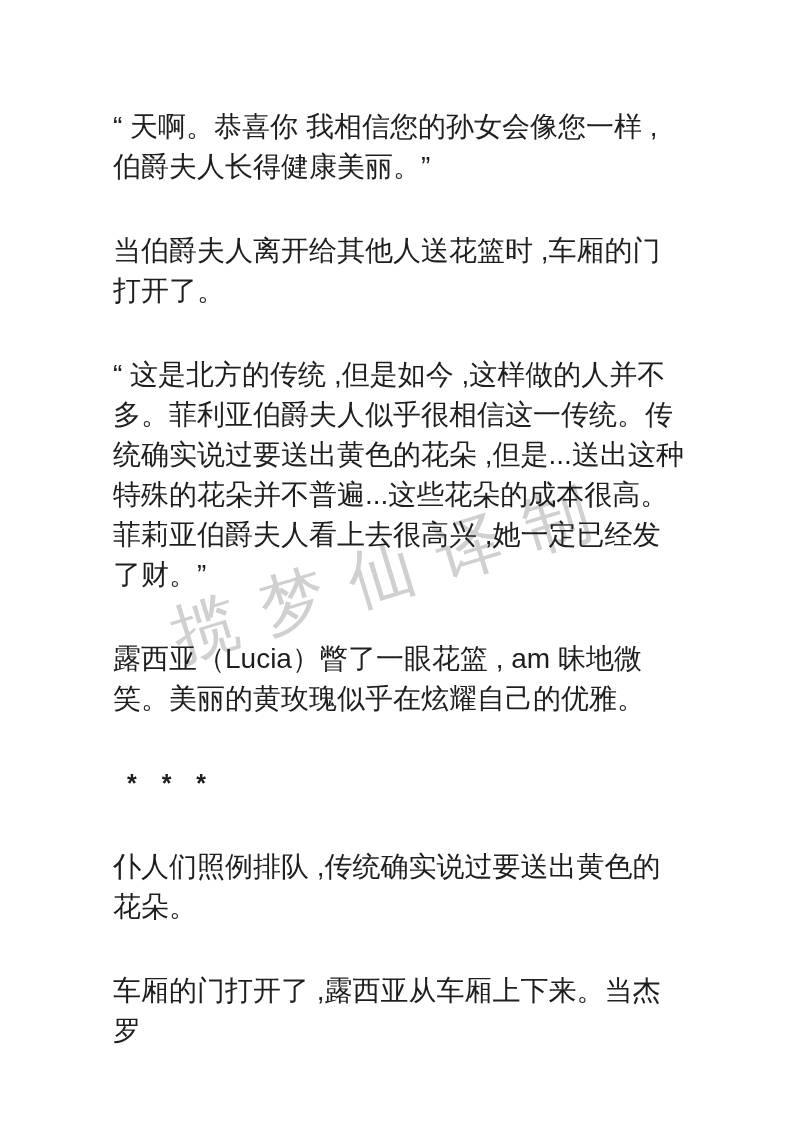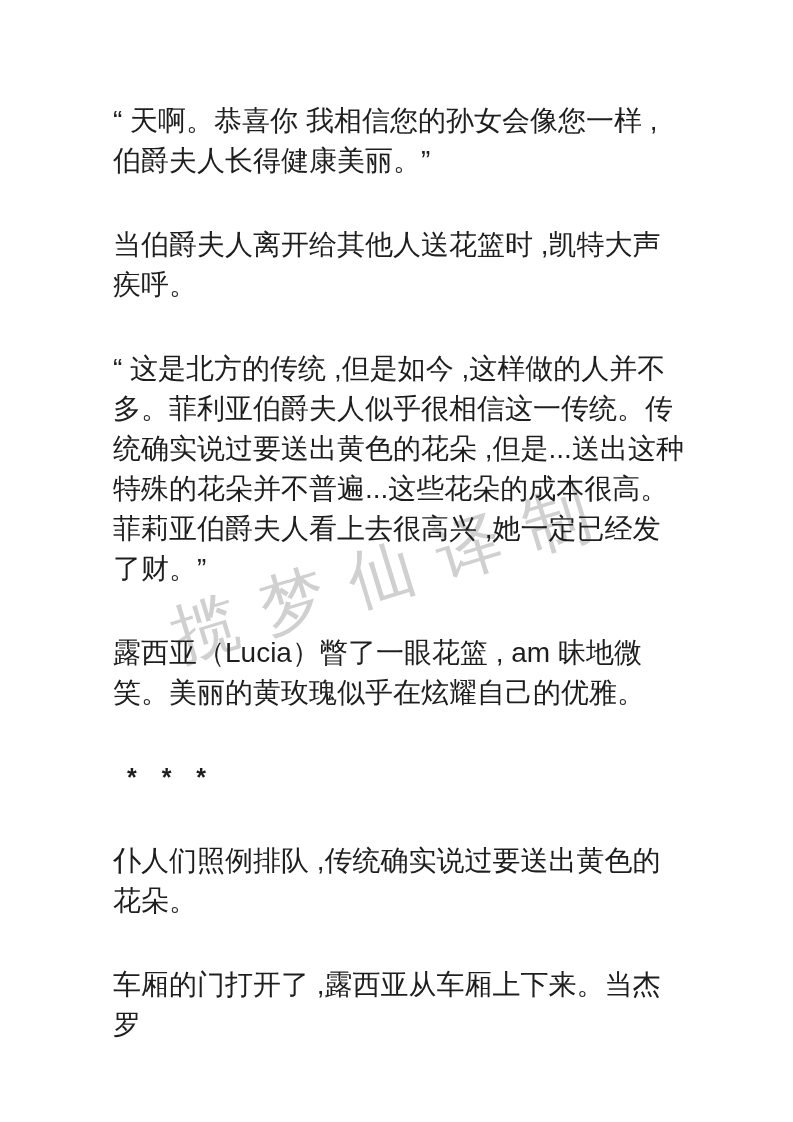--- a/index.html
+++ b/index.html
@@ -5,21 +5,21 @@
   html,body{margin:0;padding:0;background:#ffffff;}
   .page{
     position:relative;
     width:793px;height:1122px;
     background:#ffffff;
     overflow:hidden;
     font-family:"Liberation Sans","DejaVu Sans",sans-serif;
   }
   .content{
     position:absolute;
-    left:113px;top:101px;width:572px;
+    left:113px;top:107px;width:572px;
     font-size:28px;line-height:40px;
     color:#1e1e1e;
     z-index:1;
     text-align:left;
     word-break:break-all;
   }
   .content p{margin:0 0 44px 0;}
   .content p:last-child{margin-bottom:0;}
   .separator{
     padding-left:14px;
@@ -45,21 +45,21 @@
 </head>
 <body>
 
 <div class="page">
 
   <div class="watermark">揽梦仙译制</div>
 
   <div class="content">
     <p>“ 天啊。恭喜你 我相信您的孙女会像您一样 ,伯爵夫人长得健康美丽。”</p>
 
-    <p>当伯爵夫人离开给其他人送花篮时 ,凯特大声疾呼。</p>
+    <p>当伯爵夫人离开给其他人送花篮时 ,车厢的门打开了。</p>
 
     <p>“ 这是北方的传统 ,但是如今 ,这样做的人并不多。菲利亚伯爵夫人似乎很相信这一传统。传统确实说过要送出黄色的花朵 ,但是...送出这种特殊的花朵并不普遍...这些花朵的成本很高。菲莉亚伯爵夫人看上去很高兴 ,她一定已经发了财。”</p>
 
     <p>露西亚（Lucia）瞥了一眼花篮 , am 昧地微笑。美丽的黄玫瑰似乎在炫耀自己的优雅。</p>
 
     <p class="separator">* * *</p>
 
     <p>仆人们照例排队 ,传统确实说过要送出黄色的花朵。</p>
 
     <p>车厢的门打开了 ,露西亚从车厢上下来。当杰罗</p>

